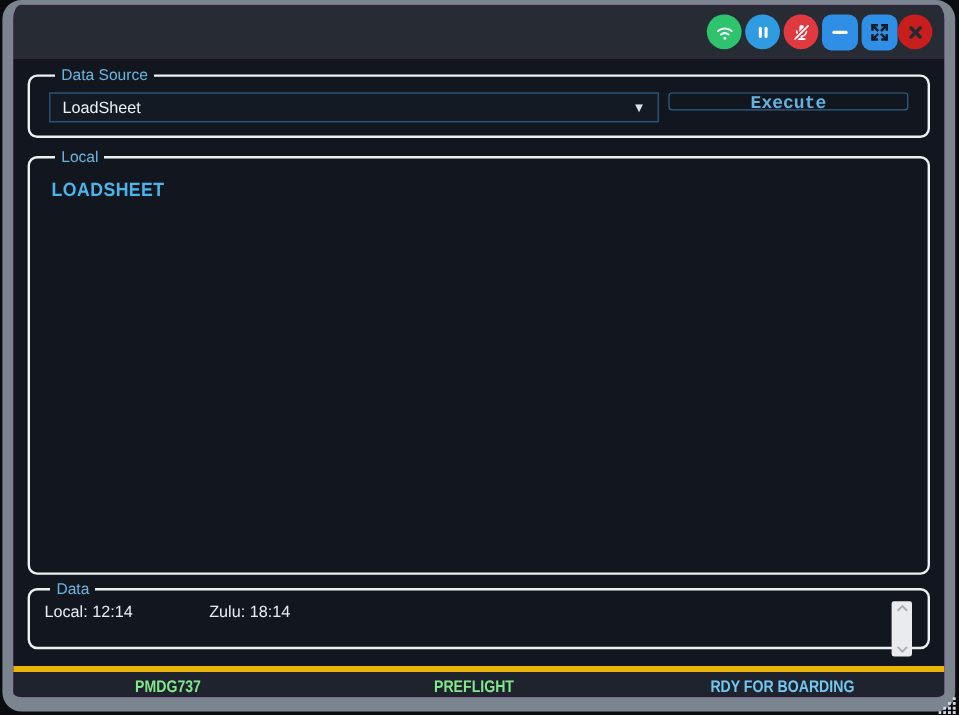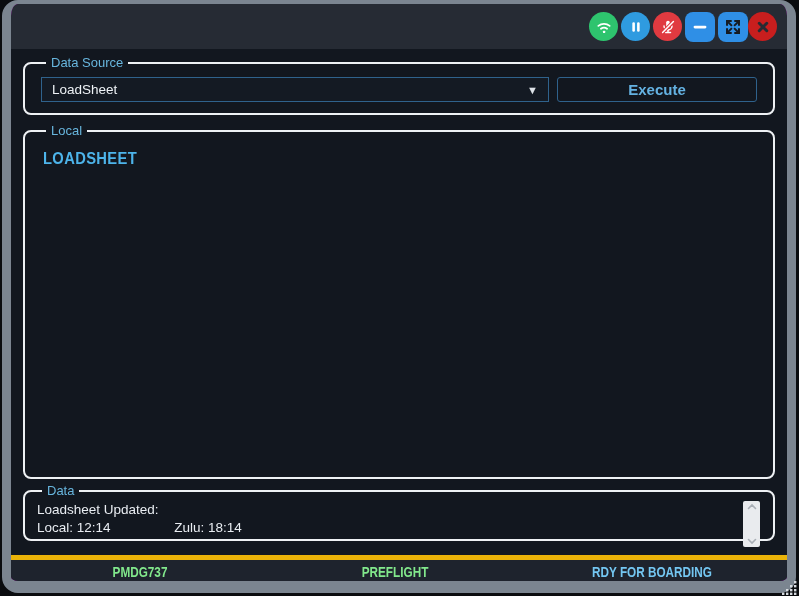--- a/index.html
+++ b/index.html
@@ -31,23 +31,23 @@
 
   fieldset { border:2px solid #eef1f4; border-radius:8px; padding:0 16px; }
   legend { color:#68b6de; font-size:13px; padding:0 5px; margin-left:5px; }
 
   .ds-fieldset { height:60px; }
   .ds-row { display:flex; gap:8px; margin-top:7px; }
   .select { flex:1 1 auto; height:25px; border:1px solid #2f628c; background:#141a23;
             display:flex; align-items:center; justify-content:space-between;
             padding:0 10px; color:#eef2f6; font-size:13.5px; cursor:pointer; }
   .select .arrow { color:#dde2e7; font-size:11px; }
-  .execute { flex:0 0 200px; height:25px; border:1px solid #2f628c; border-radius:3px;
+  .execute { flex:0 0 200px; height:15px; border:1px solid #2f628c; border-radius:3px;
              background:transparent; color:#64b2e2; font-weight:bold; font-size:15px;
-             font-family:Liberation Sans, sans-serif; cursor:pointer;text-align:center; }
+             font-family:Liberation Mono, monospace; cursor:pointer;text-align:center; }
 
   .data-fieldset { margin-top:8px; height:356px; padding:0 16px; }
   .ls-heading { margin:12px 2px 0 2px; color:#4db4ea; font-weight:bold; font-size:16px;
                 letter-spacing:.4px; transform:scaleX(.92); transform-origin:left center; }
   .ls-panel { margin-top:14px; height:184px; border:1px solid #3d4654;
               border-radius:8px; background:#161c26; overflow:hidden; }
   .ls-panel pre { margin:0; padding:13px 0 0 15px; color:#e3e9f0;
                   font-family:"DejaVu Sans Mono", monospace;
                   font-size:13px; line-height:17.6px; font-weight:bold; white-space:pre; }
 
@@ -143,21 +143,20 @@
         </div>
       </fieldset>
 
       <fieldset class="data-fieldset">
         <legend>Local</legend>
         <div class="ls-heading">LOADSHEET</div>
       </fieldset>
 
       <fieldset class="notes-fieldset">
         <legend>Data</legend>
-        <div class="notes-line">Loadsheet Updated:</div>
         <div class="notes-line">
           <span>Local: 12:14</span>
           <span class="zulu">Zulu: 18:14</span>
         </div>
         <div class="nscroll">
           <svg class="chev" viewBox="0 0 10 7" fill="none" stroke="#a9afb6" stroke-width="1.6" stroke-linecap="round">
             <path d="M1.5 5.5 L5 2 L8.5 5.5"></path>
           </svg>
           <svg class="chev" viewBox="0 0 10 7" fill="none" stroke="#a9afb6" stroke-width="1.6" stroke-linecap="round">
             <path d="M1.5 1.5 L5 5 L8.5 1.5"></path>

